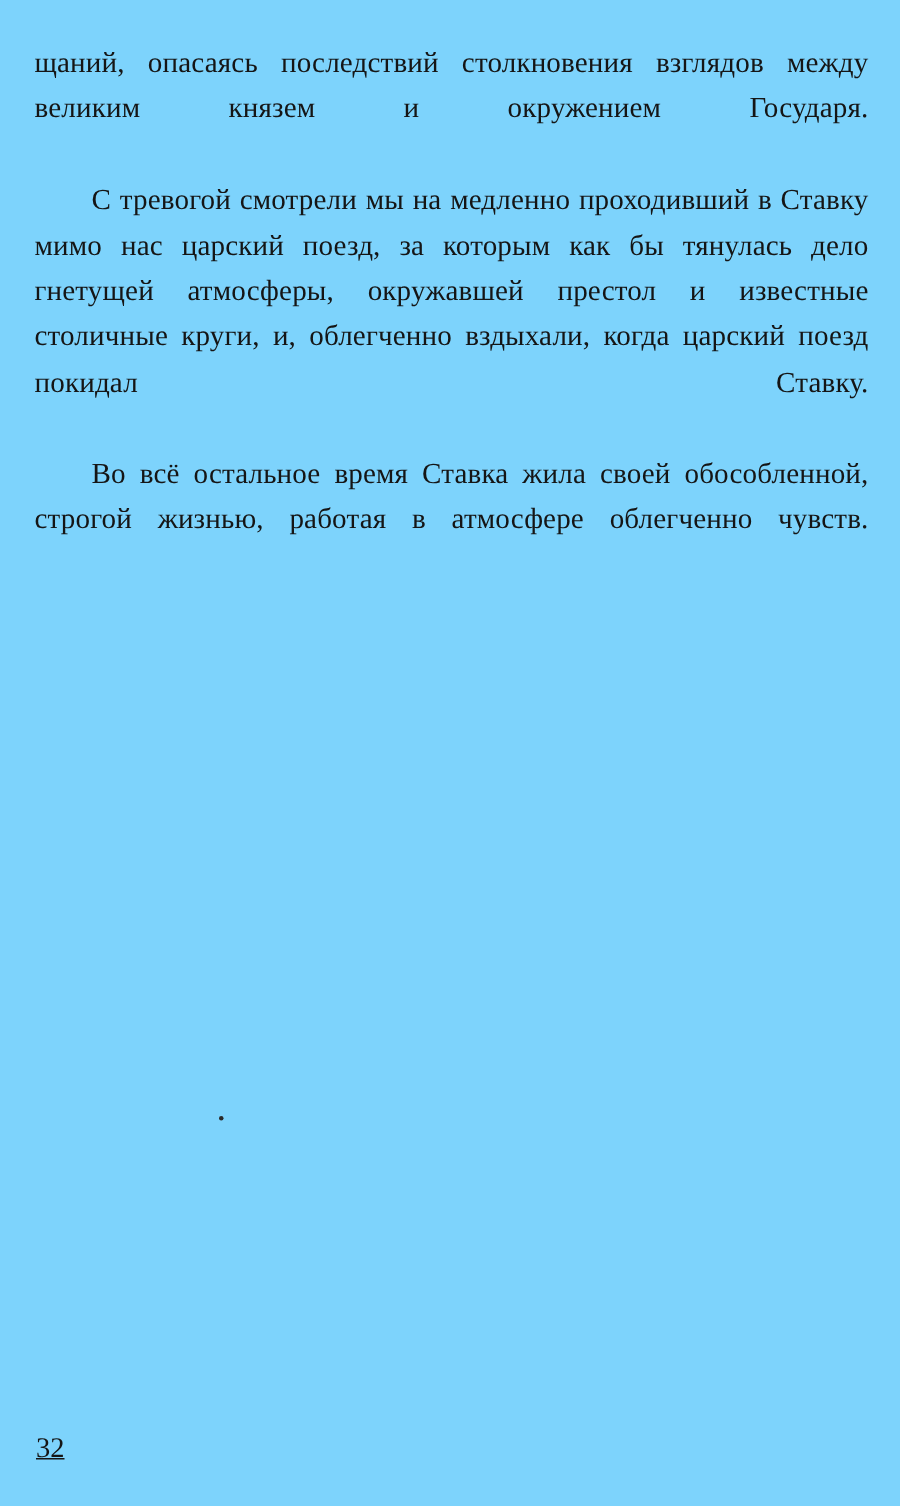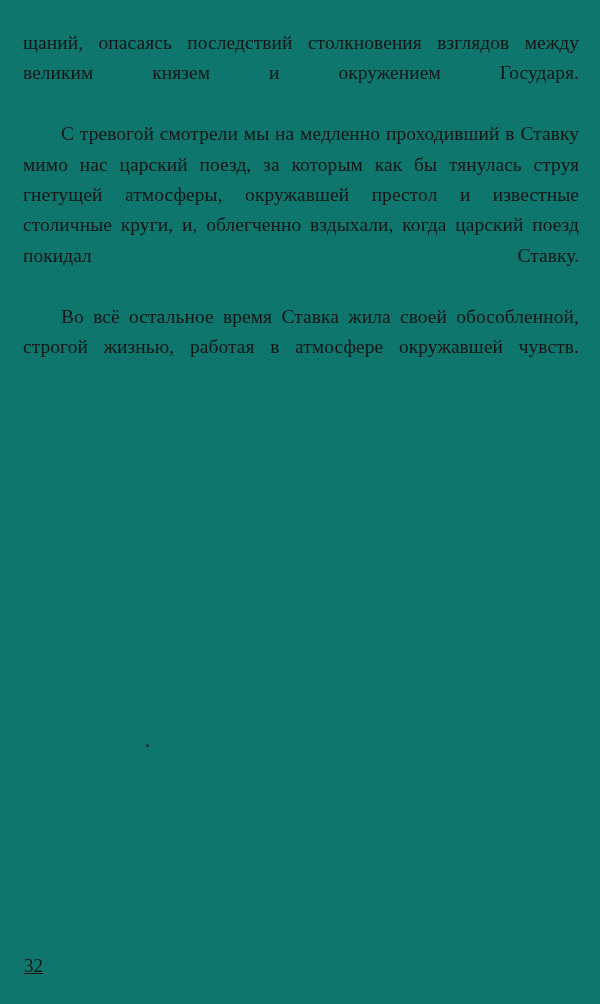--- a/index.html
+++ b/index.html
@@ -14,21 +14,21 @@
     font-family: "Liberation Serif", serif;
     color: #1a1a1a;
     overflow: hidden;
   }
   .page {
     position: absolute;
     left: 0;
     top: 0;
     width: 600px;
     height: 1004px;
-    background: #0f766e;
+    background: #7dd3fc;
   }
   .text-block {
     position: absolute;
     left: 23px;
     top: 28px;
     width: 556px;
   }
   .para {
     margin: 0 0 0 0;
     text-align: justify;
@@ -71,21 +71,21 @@
     text-decoration: underline;
   }
 </style>
 </head>
 <body>
 
 <div class="page">
 
   <div class="text-block">
     <p class="para">щаний, опасаясь последствий столкновения взглядов между великим князем и окружением Государя.</p>
-    <p class="para indent">С тревогой смотрели мы на медленно проходивший в Ставку мимо нас царский поезд, за которым как бы тянулась струя гнетущей атмосферы, окружавшей престол и известные столичные круги, и, облегченно вздыхали, когда царский поезд покидал Ставку.</p>
-    <p class="para indent">Во всё остальное время Ставка жила своей обособленной, строгой жизнью, работая в атмосфере окружавшей чувств.</p>
+    <p class="para indent">С тревогой смотрели мы на медленно проходивший в Ставку мимо нас царский поезд, за которым как бы тянулась дело гнетущей атмосферы, окружавшей престол и известные столичные круги, и, облегченно вздыхали, когда царский поезд покидал Ставку.</p>
+    <p class="para indent">Во всё остальное время Ставка жила своей обособленной, строгой жизнью, работая в атмосфере облегченно чувств.</p>
   </div>
 
   <div class="dot-mark"></div>
 
   <div class="page-number">32</div>
 
 </div>
 
 </body></html>

